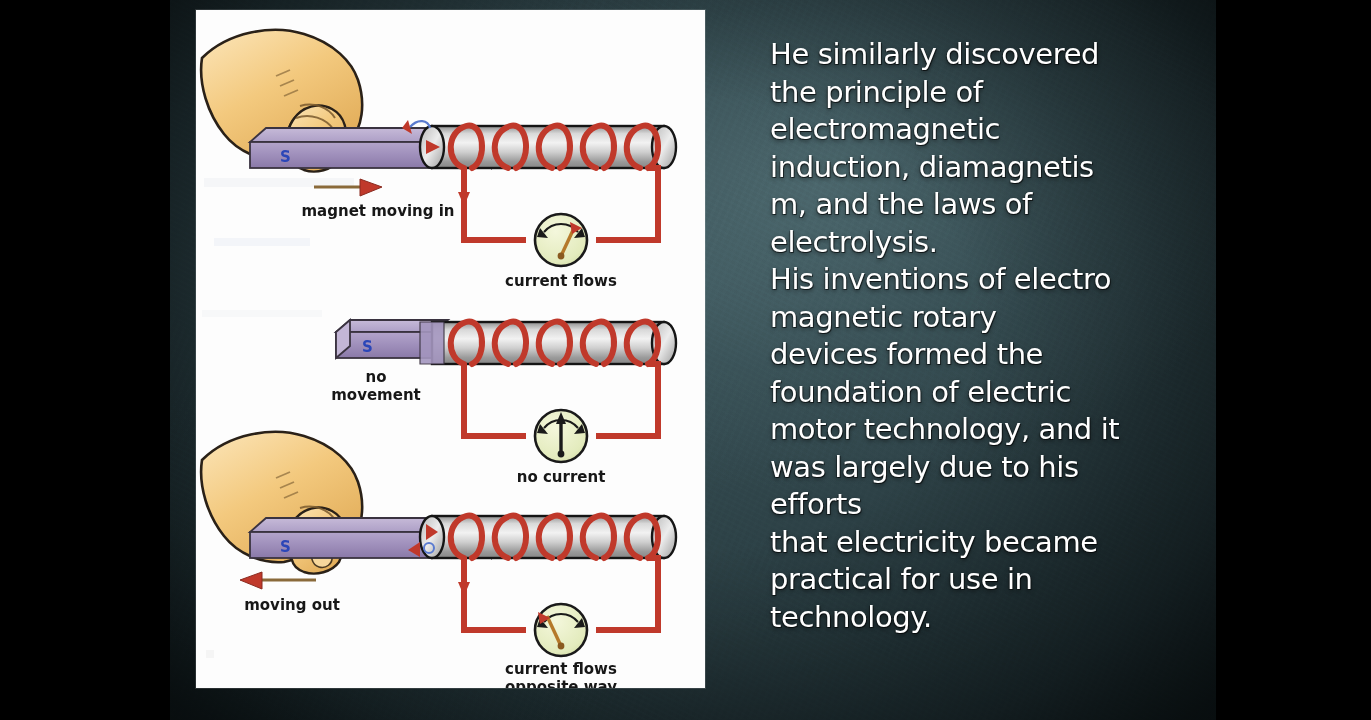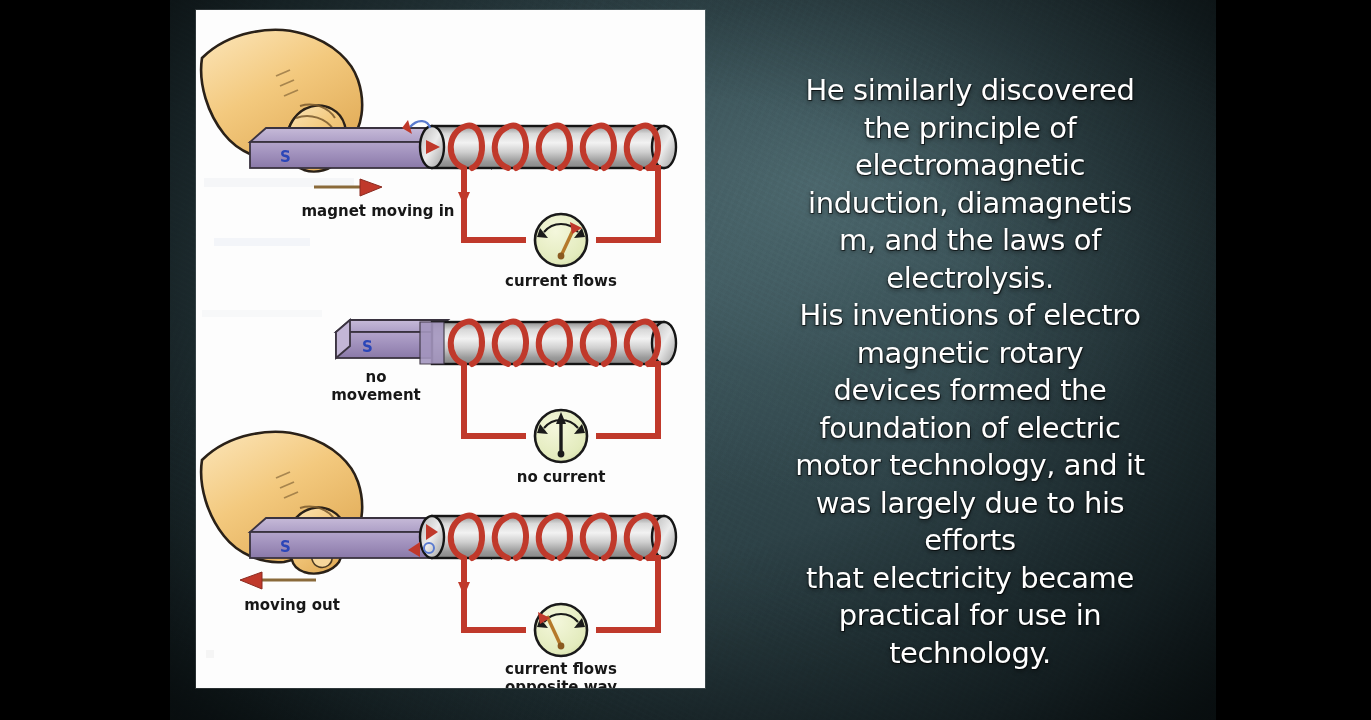--- a/index.html
+++ b/index.html
@@ -53,33 +53,31 @@
     left:196px; top:10px; width:509px; height:678px;
     background:#fdfdfd;
     box-shadow:0 0 0 1px rgba(255,255,255,.12);
   }
   #fig-svg { display:block; width:509px; height:678px; }
 
   
   #narration {
     position:absolute;
     left:770px; top:36px; width:400px;
-    text-align:center;
     color:#fff;
     font-family:"DejaVu Sans", sans-serif;
     font-size:29px;
     line-height:37.5px;
     font-weight:400;
     letter-spacing:-0.4px;
     text-shadow:
        1px 1px 0 rgba(0,0,0,.55),
       -1px 1px 0 rgba(0,0,0,.30),
        0 2px 4px rgba(0,0,0,.55);
     white-space:pre-line;
-    margin-top:36px;
   }
 </style>
 </head>
 <body>
 
 <div id="slide">
 
   <div id="stage">
     <div id="stage-noise"></div>
     <div id="stage-vig"></div>

